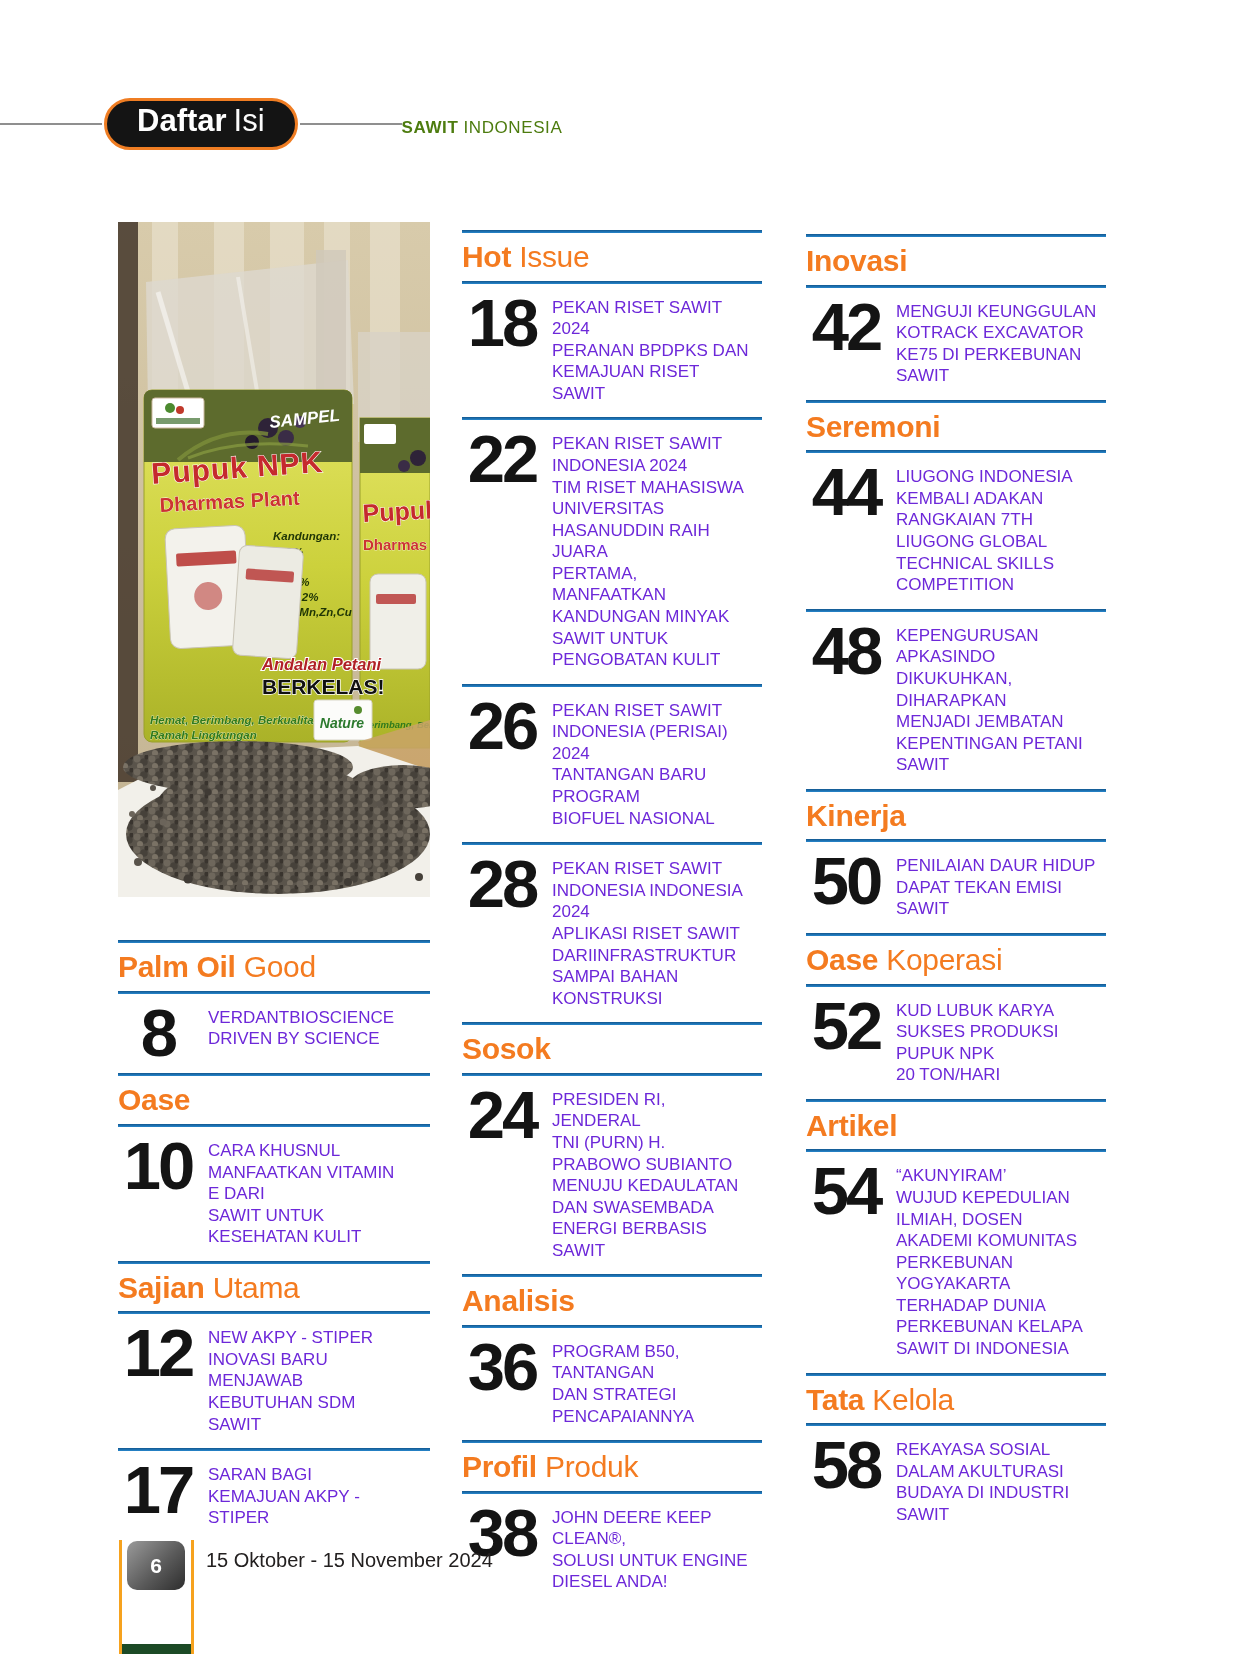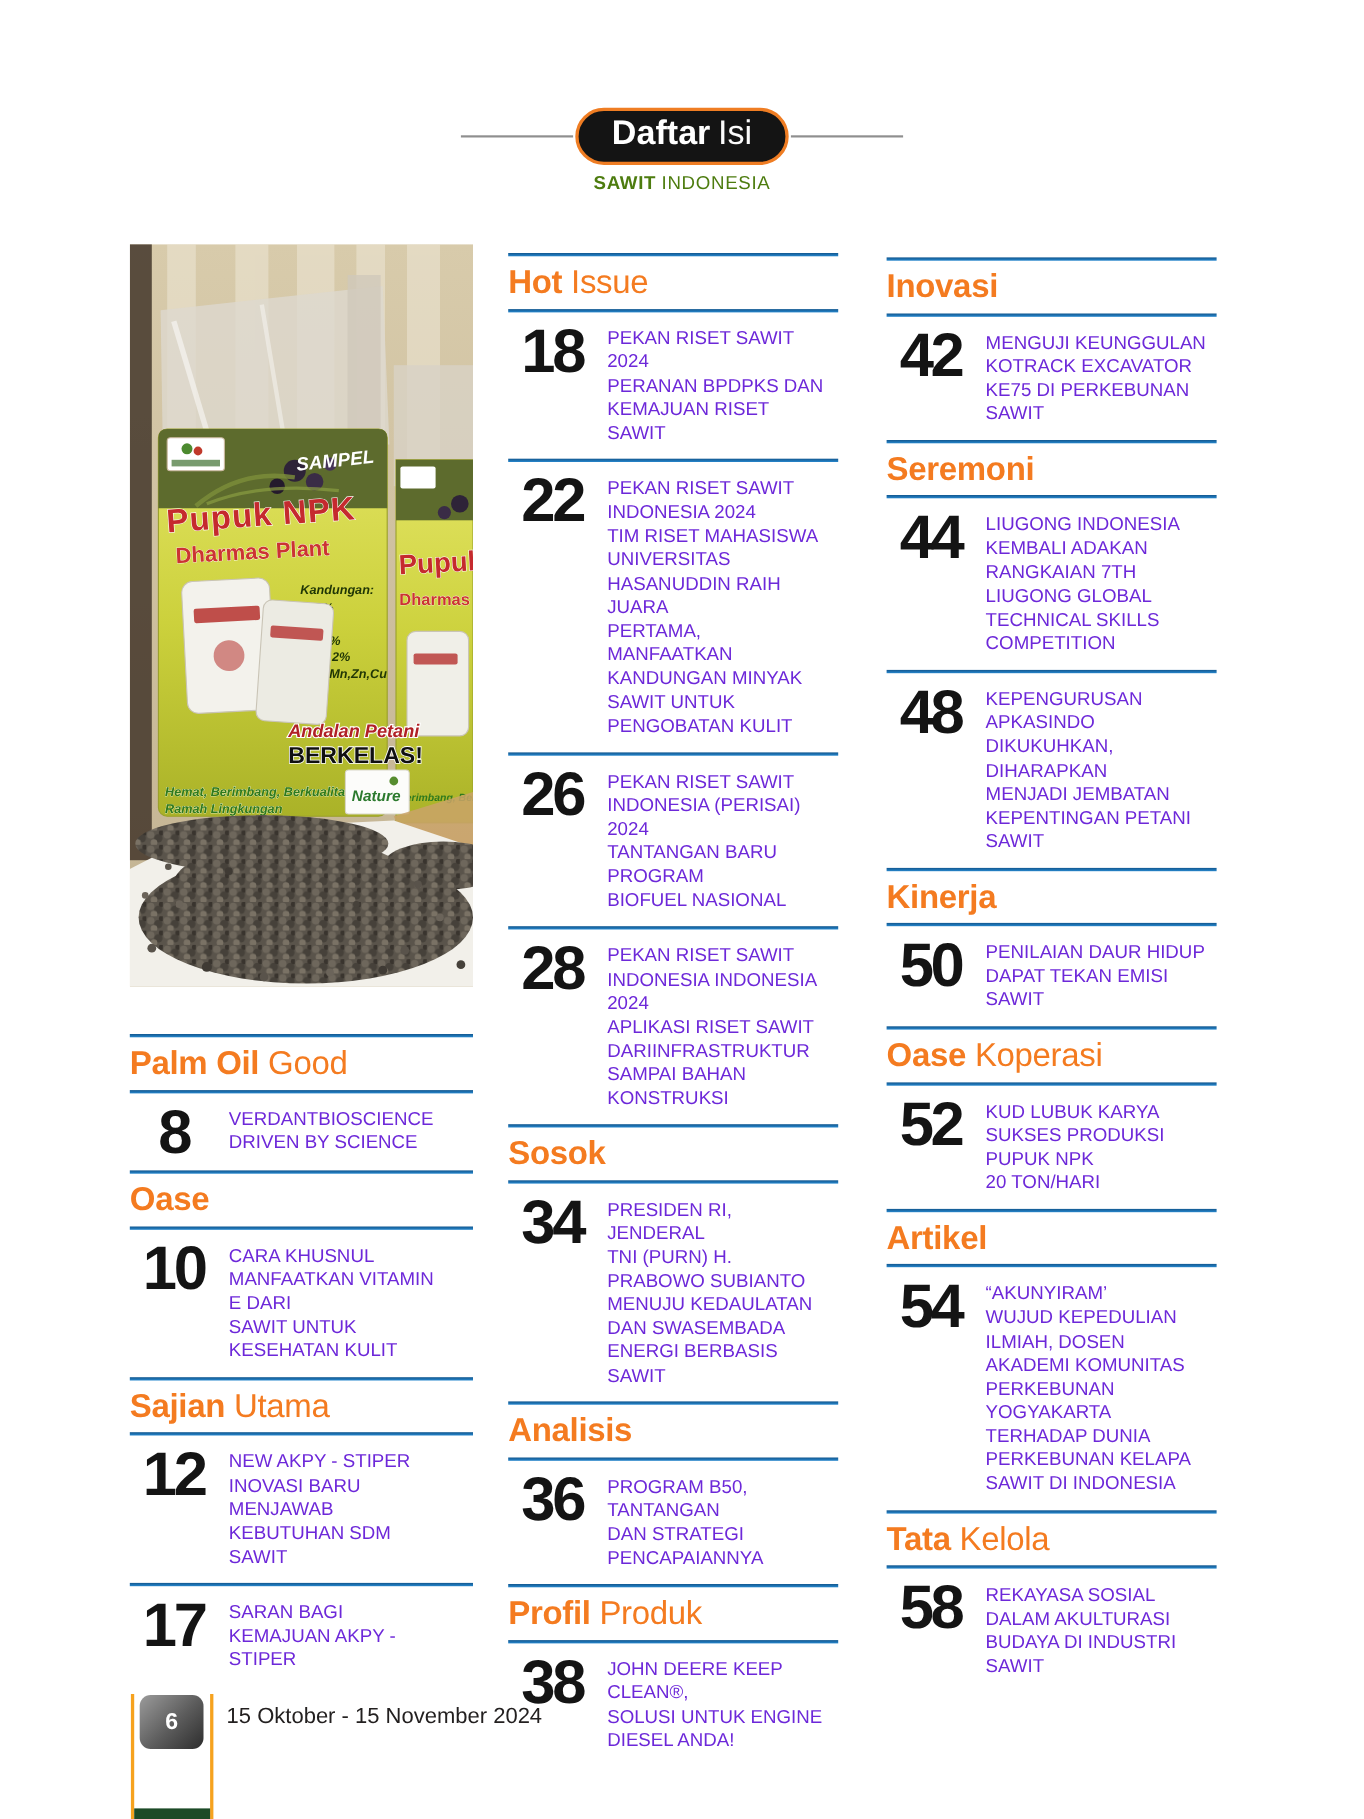--- a/index.html
+++ b/index.html
@@ -1,20 +1,20 @@
 <!DOCTYPE html>
 <html><head>
 <meta charset="utf-8">
 <style>
   html,body{margin:0;padding:0;background:#ffffff;}
   .page{position:relative;width:1240px;height:1654px;background:#fff;overflow:hidden;
         font-family:"Liberation Sans",sans-serif;color:#232020;}
 
   
-  .header{position:absolute;top:98px;left:0;width:100%;display:flex;flex-direction:column;align-items:center;}
+  .header{position:absolute;top:98px;left:0;width:100%;display:flex;align-items:center;}
   .badge-row{display:flex;align-items:center;}
   .hline{width:102px;height:2px;background:#8f8f8f;}
   .badge{background:#141414;border:3px solid #ef7d23;border-radius:28px;padding:2px 30px 8px;margin:0 2px;}
   .badge .b{color:#ffffff;font-weight:bold;font-size:31px;}
   .badge .l{color:#fbfbfb;font-weight:normal;font-size:31px;margin-left:7px;}
   .brand{margin-top:7px;font-size:17px;color:#4d7c0f;letter-spacing:.6px;}
   .brand .b{font-weight:bold;margin-right:5px;}
 
   
   .photo{position:absolute;left:118px;top:222px;width:312px;height:675px;}
@@ -22,21 +22,21 @@
   
   .col{position:absolute;}
   .col-left{left:118px;top:940px;width:312px;}
   .col-mid{left:462px;top:230px;width:300px;}
   .col-right{left:806px;top:234px;width:300px;}
   .rule{height:3px;background:linear-gradient(to bottom,#12578f,#2787cd);}
   .sec-title{margin:8px 0;font-size:30px;line-height:1.05;color:#f47b20;letter-spacing:-.3px;}
   .sec-title .b{font-weight:bold;text-align:center;}
   .sec-title .l{font-weight:normal;}
   .item{display:flex;padding:10px 0 13px;}
-  .num{flex:0 0 80px;width:80px;text-align:center;font-size:56px;font-weight:bold;
+  .num{flex:0 0 80px;width:80px;text-align:center;font-size:67px;font-weight:bold;
        color:#141414;line-height:.82;letter-spacing:-3px;padding-top:2px;}
   .txt{flex:1;padding:3px 6px 0 10px;font-size:17px;line-height:1.27;color:#6d28d9;}
   .kicker{white-space:pre-line;font-weight:normal;}
   .a-title{white-space:pre-line;font-weight:normal;}
 
   
   .f-line{position:absolute;top:1540px;width:3px;height:114px;background:#f6a21e;}
   .f-line.l1{left:119px;} .f-line.l2{left:191px;}
   .f-box{position:absolute;left:127px;top:1541px;width:58px;height:49px;border-radius:10px;
          background:linear-gradient(135deg,#9b9b9b 0%,#5b5b5b 55%,#2d2d2d 100%);
@@ -309,21 +309,21 @@
     </section>
 
     <section>
       <div class="rule"></div>
       <h2 class="sec-title">
         <span class="b">Sosok</span>
         <span class="l"></span>
       </h2>
       <div class="rule"></div>
       <div class="item">
-        <div class="num">34</div>
+        <div class="num">24</div>
         <div class="txt">
           <div class="kicker">PRESIDEN RI, JENDERAL
 TNI (PURN) H.
 PRABOWO SUBIANTO</div>
           <div class="a-title">MENUJU KEDAULATAN
 DAN SWASEMBADA
 ENERGI BERBASIS
 SAWIT</div>
         </div>
       </div>

